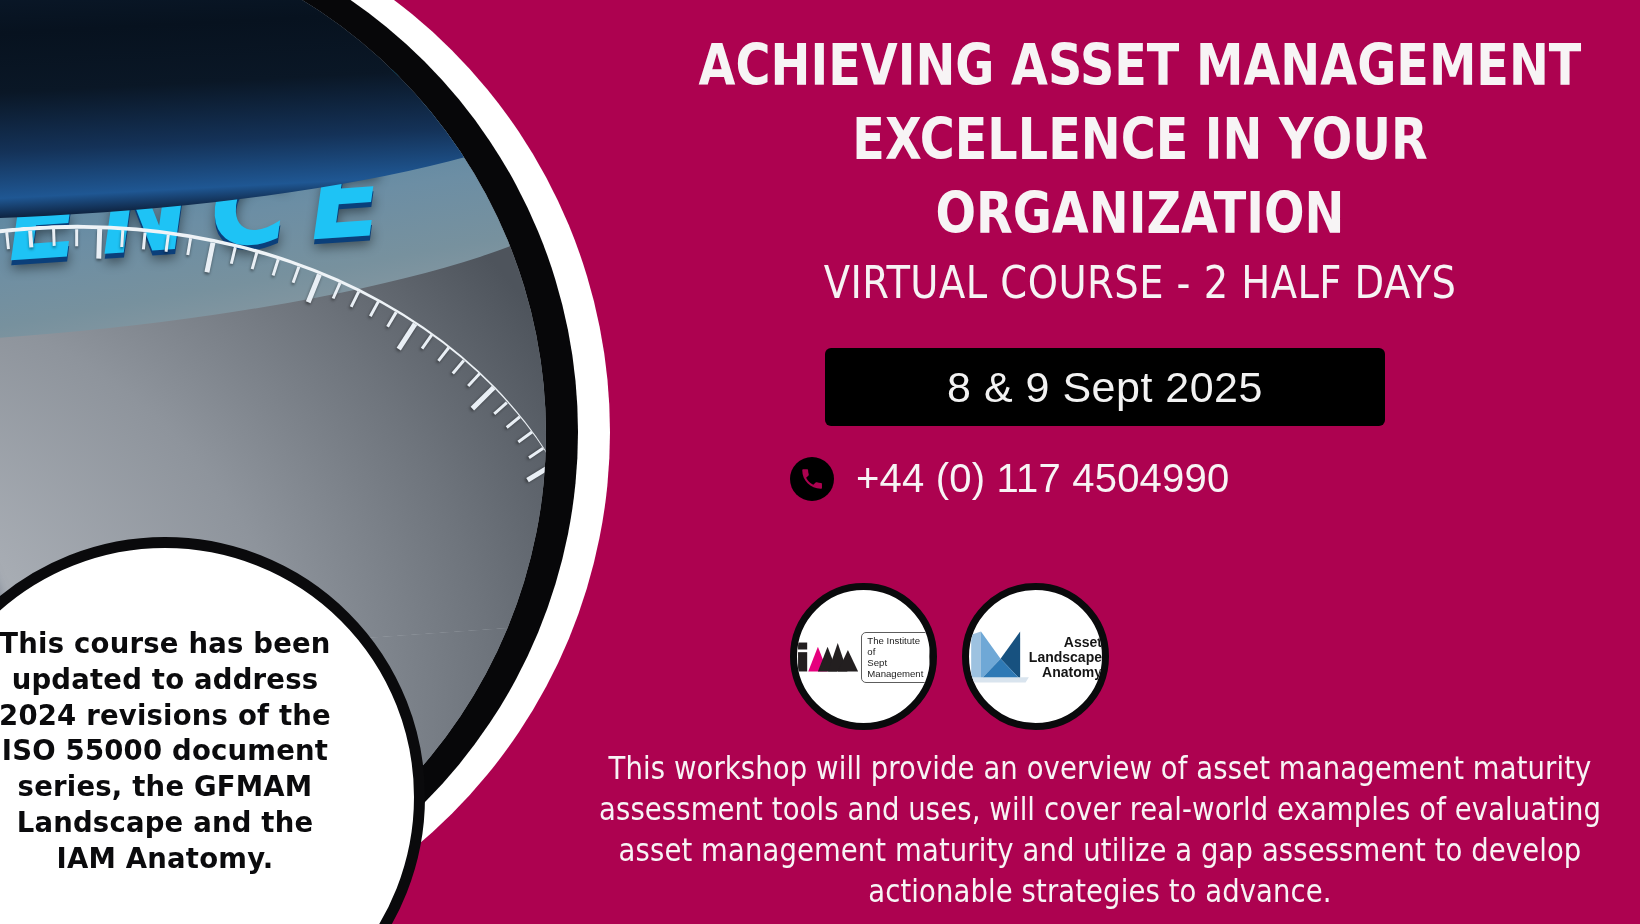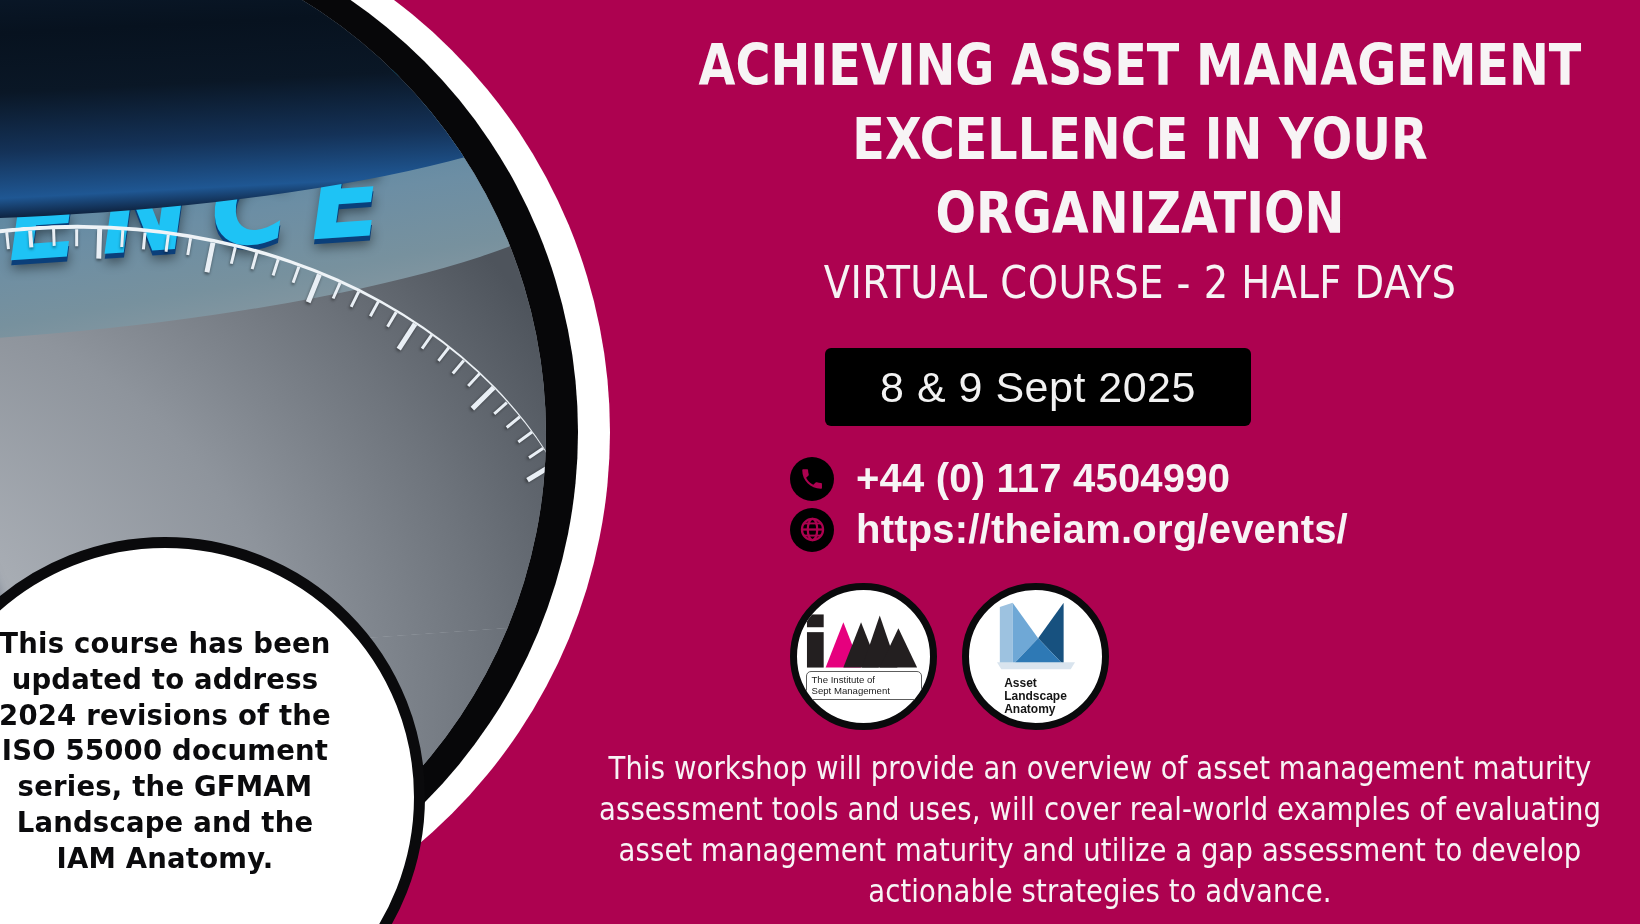--- a/index.html
+++ b/index.html
@@ -227,21 +227,21 @@
     font-weight: 400;
     font-size: 45px;
     letter-spacing: .5px;
     transform: scaleX(0.95);
     text-transform: uppercase;
   }
   .datebox {
     position: absolute;
     left: 185px;
     top: 348px;
-    width: 426px;
+    width: 560px;
     height: 78px;
     background: #000000;
     border-radius: 6px;
     display: flex;
     align-items: center;
     justify-content: center;
   }
   .datebox-text {
     color: #f2f2f2;
     font-family: "Liberation Sans", sans-serif;
@@ -269,40 +269,40 @@
     background: #000000;
     display: flex;
     align-items: center;
     justify-content: center;
     flex: 0 0 auto;
   }
   .contact-text {
     color: #f7f4f5;
     font-family: "Liberation Sans", sans-serif;
     font-size: 40px;
-    font-weight: 700;
+    font-weight: 400;
     letter-spacing: .2px;
   }
 
   .logos {
     position: absolute;
     left: 150px;
     top: 583px;
     display: flex;
     gap: 25px;
   }
   .logo-circle {
     width: 147px;
     height: 147px;
     border-radius: 50%;
     background: #ffffff;
     border: 7px solid #0a0a0c;
     box-sizing: border-box;
     display: flex;
-    flex-direction: column;
+    flex-direction: row;
     align-items: center;
     justify-content: center;
     overflow: hidden;
     position: relative;
   }
 
   
   .iam-mark { width: 118px; height: 56px; display:block; }
   .iam-caption {
     margin-top: 2px;
@@ -315,24 +315,24 @@
     color: #1c1c1c;
     text-align: left;
     width: 104px;
   }
   
   .ama-mark { width: 80px; height: 78px; display:block; }
   .ama-caption {
     margin-top: 2px;
     font-family: "Liberation Sans", sans-serif;
     font-weight: 700;
-    font-size: 12px;
+    font-size: 14px;
     line-height: 1.06;
     color: #151515;
-    text-align: left;
+    text-align: right;
   }
   
   .wh-mark { width: 96px; height: 46px; display:block; }
   .wh-name {
     font-family: "Liberation Sans Narrow", "Liberation Sans", sans-serif;
     font-size: 21px;
     font-weight: 400;
     letter-spacing: .5px;
     color: #2a6070;
     transform: scaleX(.92);
@@ -476,32 +476,20 @@
 
     <div class="contact-list">
       <div class="contact-row">
         <span class="ico-circle">
           <svg width="26" height="26" viewBox="0 0 24 24" aria-hidden="true">
             <path d="M6.6 10.8c1.4 2.8 3.8 5.2 6.6 6.6l2.2-2.2c.3-.3.7-.4 1.1-.2 1.2.4 2.4.6 3.7.6.6 0 1 .4 1 1V20c0 .6-.4 1-1 1C10.6 21 3 13.4 3 4c0-.6.4-1 1-1h3.4c.6 0 1 .4 1 1 0 1.3.2 2.5.6 3.7.1.4 0 .8-.2 1.1l-2.2 2z" fill="#AD0250"></path>
           </svg>
         </span>
         <span class="contact-text">+44 (0) 117 4504990</span>
       </div>
-      <div class="contact-row">
-        <span class="ico-circle">
-          <svg width="27" height="27" viewBox="0 0 24 24" aria-hidden="true">
-            <circle cx="12" cy="12" r="9.4" fill="none" stroke="#AD0250" stroke-width="2"></circle>
-            <ellipse cx="12" cy="12" rx="4.2" ry="9.4" fill="none" stroke="#AD0250" stroke-width="2"></ellipse>
-            <line x1="2.6" y1="12" x2="21.4" y2="12" stroke="#AD0250" stroke-width="2"></line>
-            <line x1="4.2" y1="6.6" x2="19.8" y2="6.6" stroke="#AD0250" stroke-width="1.7"></line>
-            <line x1="4.2" y1="17.4" x2="19.8" y2="17.4" stroke="#AD0250" stroke-width="1.7"></line>
-          </svg>
-        </span>
-        <span class="contact-text">https://theiam.org/events/</span>
-      </div>
     </div>
 
     <div class="logos">
 
       <div class="logo-circle">
         <svg class="iam-mark" viewBox="0 0 240 112">
           <rect x="4" y="2" width="34" height="26" fill="#231f20"></rect>
           <rect x="4" y="38" width="34" height="72" fill="#231f20"></rect>
           <polygon points="42,110 78,18 114,110" fill="#E6007E"></polygon>
           <polygon points="78,110 114,18 150,110" fill="#231f20"></polygon>

